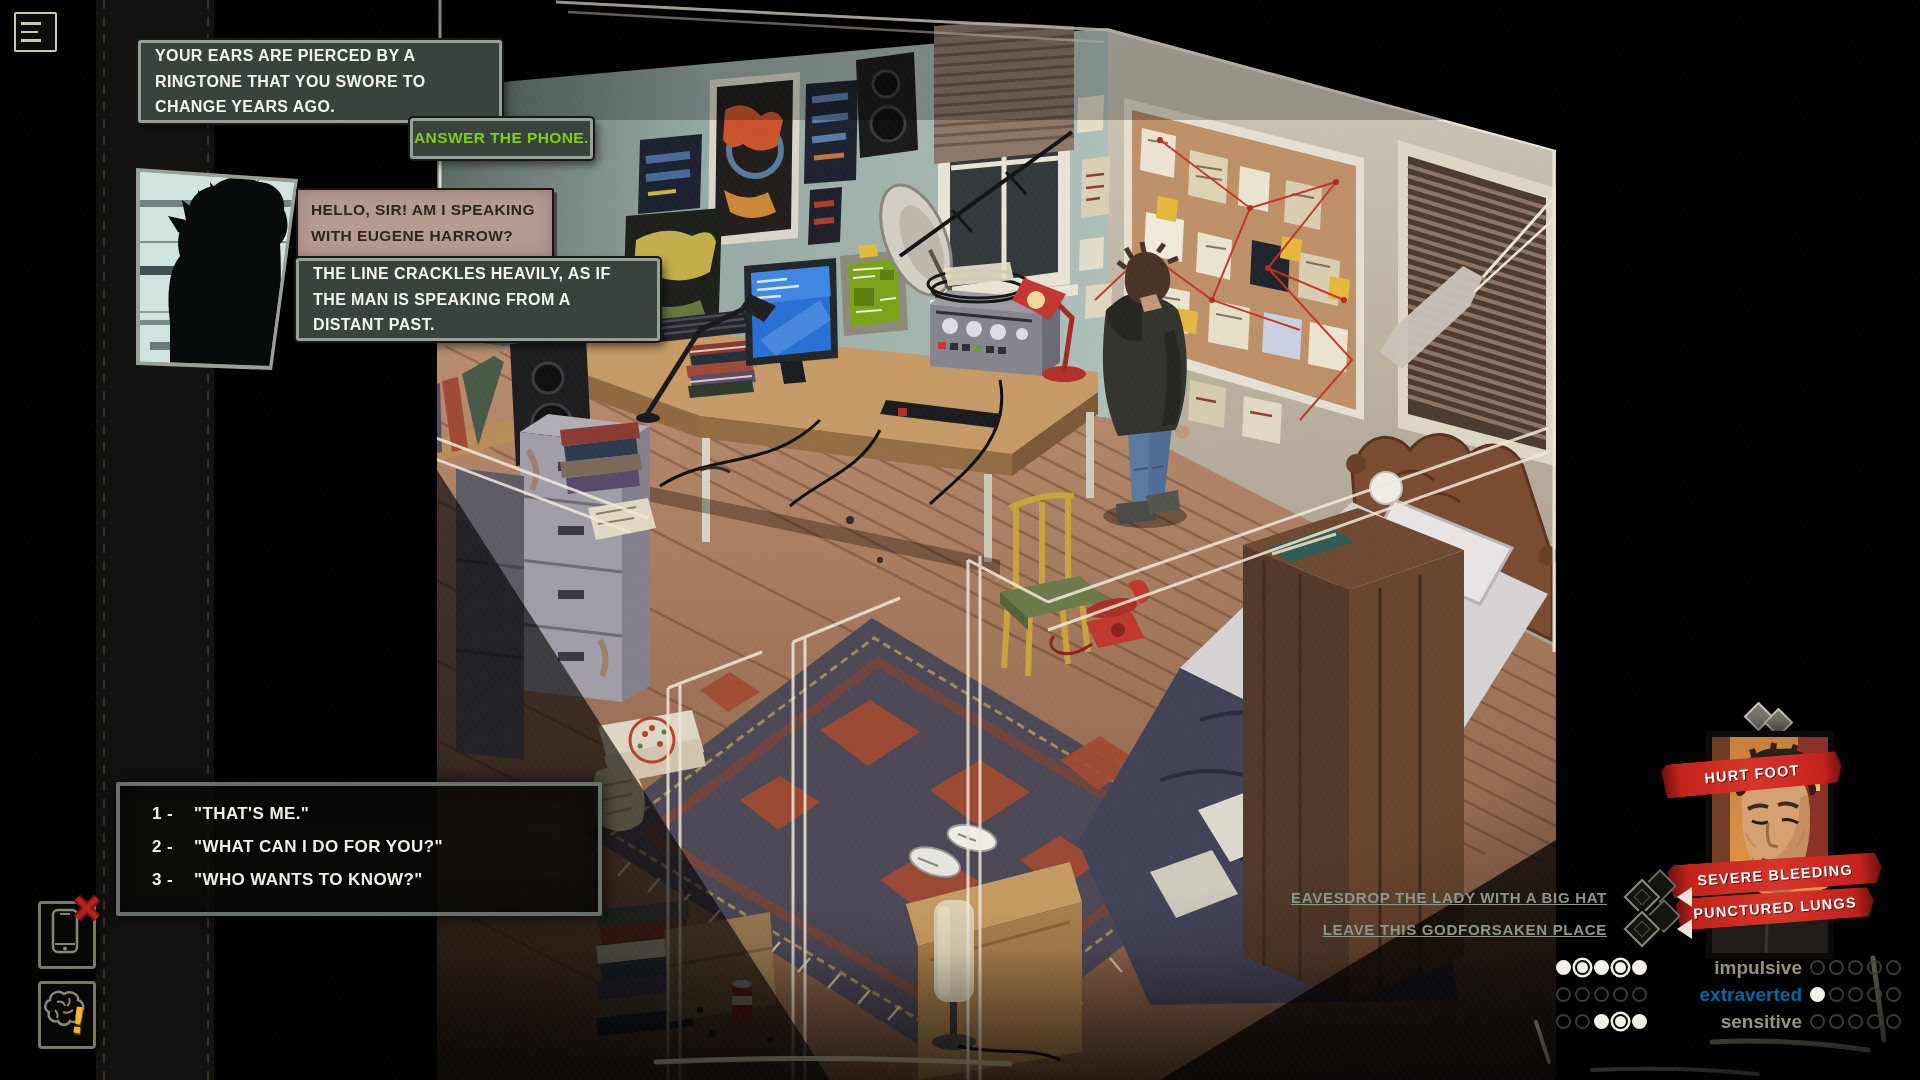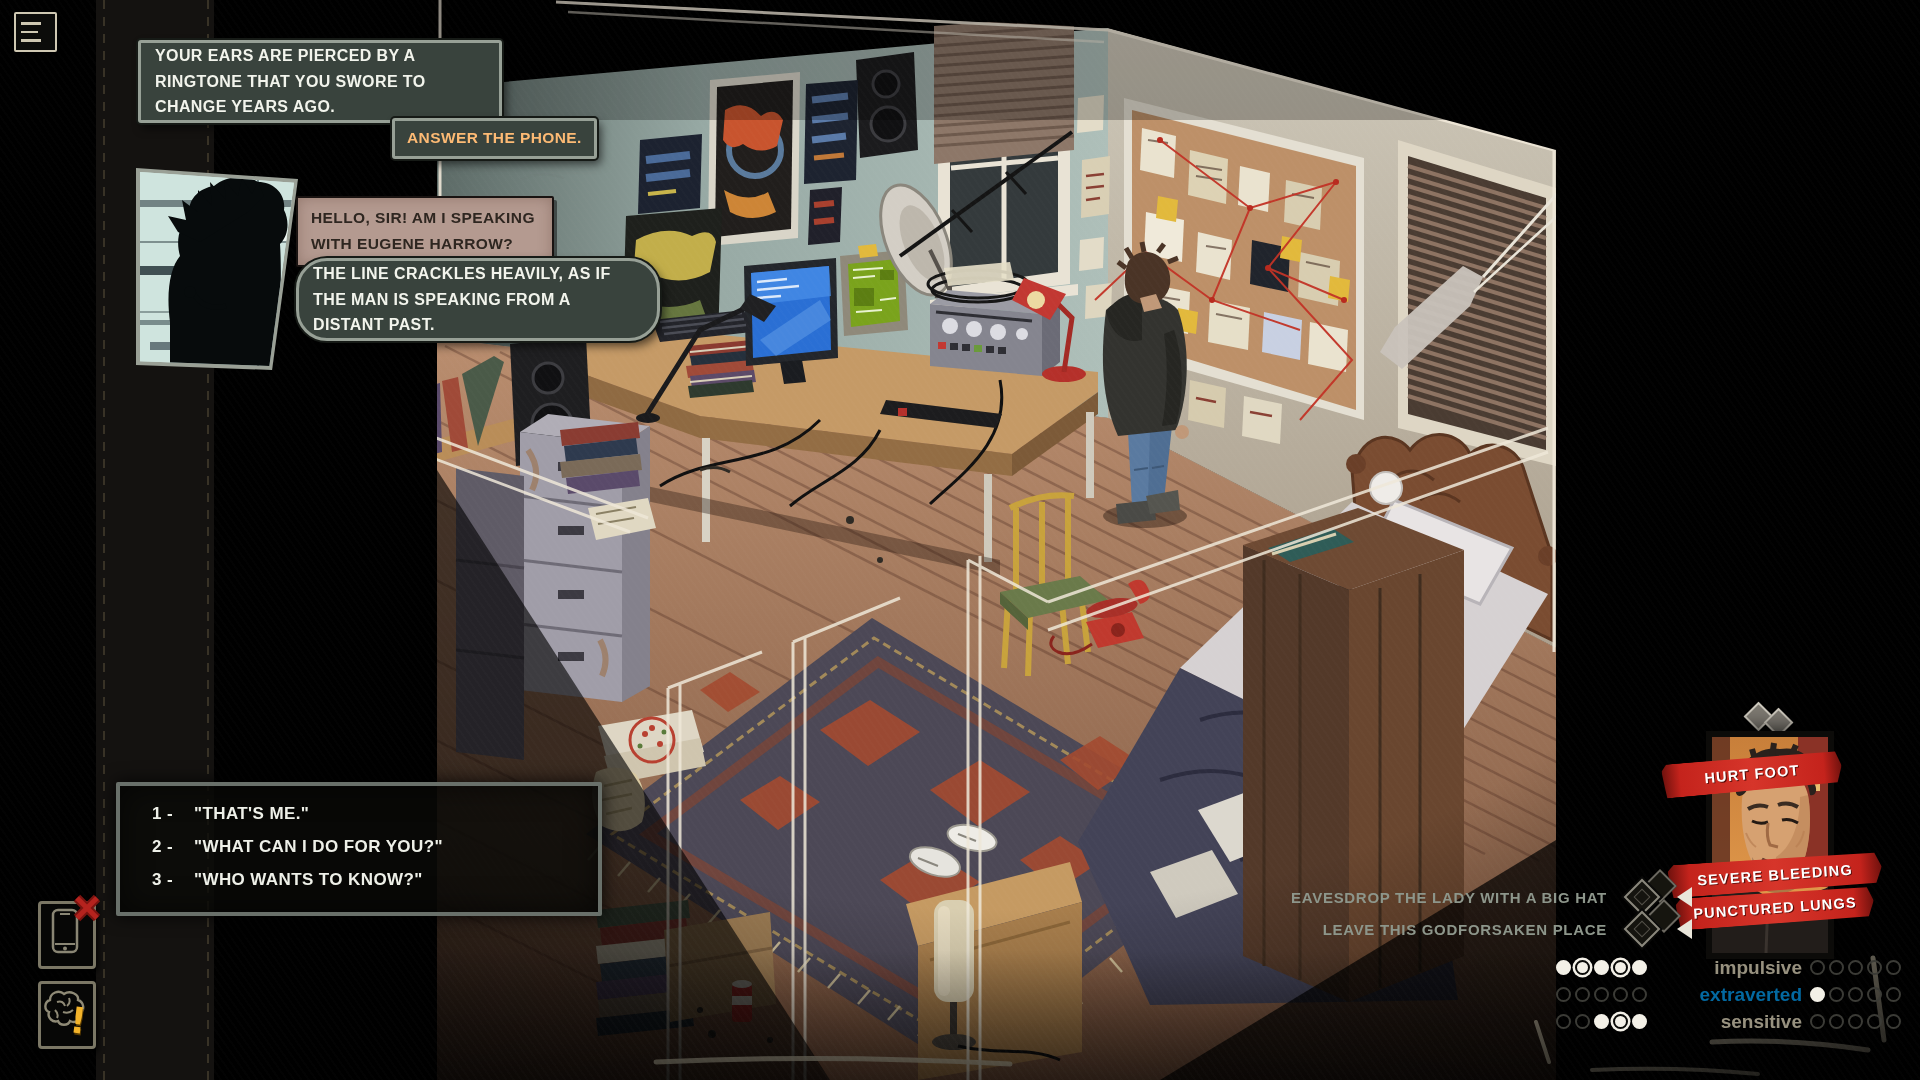--- a/index.html
+++ b/index.html
@@ -4,26 +4,26 @@
 <style>
   html,body{margin:0;padding:0;background:#000;}
   #stage{position:relative;width:1920px;height:1080px;background:#000;overflow:hidden;
          font-family:"Liberation Sans",sans-serif;}
   
   .box-dark{position:absolute;background:#39433d;border:3px solid #97a096;border-radius:3px;
             box-shadow:0 0 0 2px #161a16, 4px 5px 10px rgba(0,0,0,.6);
             color:#f2f4ec;font-weight:bold;letter-spacing:.4px;line-height:1.6;padding:0 14px;}
   .box-tan{position:absolute;background:#b49a90;border:2px solid #191311;border-radius:2px;
            box-shadow:3px 4px 0 rgba(0,0,0,.45), inset 0 0 14px rgba(90,60,50,.35);
-           color:#2e2620;font-weight:bold;letter-spacing:.4px;line-height:1.7;padding:7px 13px;margin-top:8px;}
-  .prompt{font-size:15.5px;color:#fdba74;padding:5px 12px;}
+           color:#2e2620;font-weight:bold;letter-spacing:.4px;line-height:1.7;padding:7px 13px;}
+  .prompt{font-size:15.5px;color:#84cc16;padding:5px 1px;margin-left:18px;}
   .n1{left:138px;top:40px;width:330px;font-size:16px;}
   .ap{left:392px;top:118px;}
   .hb{left:296px;top:188px;width:228px;font-size:15.5px;}
-  .n2{left:296px;top:258px;width:330px;font-size:16px;border-radius:31px;}
+  .n2{left:296px;top:258px;width:330px;font-size:16px;}
   
   .caller{position:absolute;left:136px;top:168px;width:162px;height:202px;
           clip-path:polygon(0 0,100% 5.5%,84% 100%,0 97.5%);background:#9aa096;
           filter:drop-shadow(4px 5px 6px rgba(0,0,0,.7));}
   .caller-in{position:absolute;inset:4px;clip-path:polygon(0 0,100% 5.5%,84% 100%,0 97.5%);
           background:#cfe4de;overflow:hidden;}
   
   .opts{position:absolute;left:116px;top:782px;width:478px;height:126px;
         background:rgba(10,10,8,.78);border:4px solid #69706a;border-radius:2px;
         box-shadow:0 0 18px rgba(0,0,0,.8), inset 0 0 30px rgba(0,0,0,.6);}
@@ -53,21 +53,21 @@
   .pimg{position:absolute;left:6px;top:6px;width:116px;height:216px;overflow:hidden;}
   .banner{position:absolute;display:flex;align-items:center;justify-content:center;
           color:#fff;font-weight:bold;font-size:14.5px;letter-spacing:1.2px;
           background:linear-gradient(90deg,#6e110d 0%,#c4231c 10%,#d6352a 50%,#c4231c 90%,#6e110d 100%);
           clip-path:polygon(1% 62%,0% 20%,3% 0%,97% 5%,100% 48%,97% 96%,2% 100%);
           text-shadow:1px 1px 0 #5a0e0a;box-shadow:0 4px 10px rgba(140,15,8,.45);}
   .dia{position:absolute;transform:rotate(45deg);background:#16150f;border:2px solid #6b6860;}
   .dia.lite{background:#7e7a72;border:2px solid #cfcabe;}
   
   .task{position:absolute;display:flex;align-items:center;justify-content:flex-end;gap:22px;
-        color:#8d968b;font-weight:bold;font-size:15px;letter-spacing:.7px;cursor:pointer;}
+        color:#8d968b;font-weight:bold;font-size:15px;letter-spacing:.7px;cursor:pointer;text-decoration:underline;}
   .task .tdia{width:22px;height:22px;transform:rotate(45deg);background:#15140f;
         border:2px solid #8a877c;box-shadow:0 0 0 2px #090908;position:relative;flex:0 0 auto;}
   .task .tdia:after{content:"";position:absolute;inset:5px;border:1.5px solid #55524a;}
   .task .tri{width:0;height:0;border-top:10px solid transparent;border-bottom:10px solid transparent;
         border-right:15px solid #e9e5da;flex:0 0 auto;}
   
   .traits{position:absolute;left:1556px;top:954px;}
   .trow{display:flex;align-items:center;height:27px;}
   .dots{width:114px;display:flex;gap:4px;}
   .dots.r{margin-left:8px}

